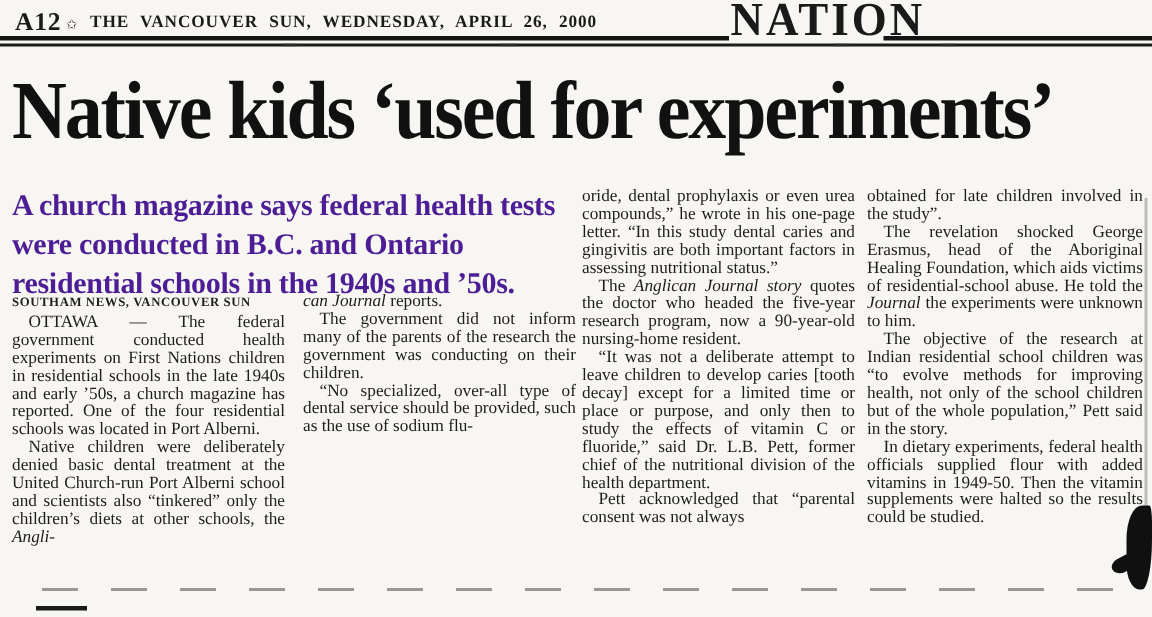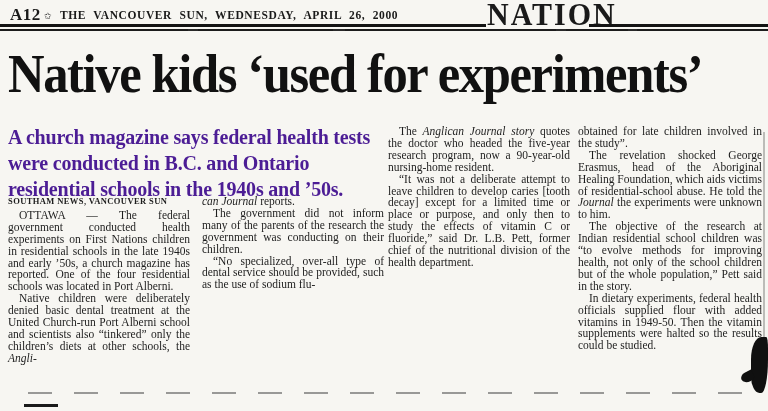--- a/index.html
+++ b/index.html
@@ -85,22 +85,24 @@
     <div class="byline">SOUTHAM NEWS, VANCOUVER SUN</div>
     <p class="indent"><span>OTTAWA — The federal government conducted health experiments on First Nations children in residential schools in the late 1940s and early ’50s, a church magazine has reported. One of the four residential schools was located in Port Alberni.</span></p>
     <p class="indent"><span>Native children were deliberately denied basic dental treatment at the United Church-run Port Alberni school and scientists also “tinkered” only the children’s diets at other schools, the </span><span class="it">Angli-</span></p>
   </div>
 <div id="col2" class="col">
     <p class=""><span class="it">can Journal</span><span> reports.</span></p>
     <p class="indent"><span>The government did not inform many of the parents of the research the government was conducting on their children.</span></p>
     <p class="indent"><span>“No specialized, over-all type of dental service should be provided, such as the use of sodium flu-</span></p>
   </div>
 <div id="col3" class="col">
+    <p class=""><span>oride, dental prophylaxis or even urea compounds,” he wrote in his one-page letter. “In this study dental caries and gingivitis are both important factors in assessing nutritional status.”</span></p>
     <p class="indent"><span>The </span><span class="it">Anglican Journal story</span><span> quotes the doctor who headed the five-year research program, now a 90-year-old nursing-home resident.</span></p>
     <p class="indent"><span>“It was not a deliberate attempt to leave children to develop caries [tooth decay] except for a limited time or place or purpose, and only then to study the effects of vitamin C or fluoride,” said Dr. L.B. Pett, former chief of the nutritional division of the health department.</span></p>
+    <p class="indent"><span>Pett acknowledged that “parental consent was not always</span></p>
   </div>
 <div id="col4" class="col">
     <p class=""><span>obtained for late children involved in the study”.</span></p>
     <p class="indent"><span>The revelation shocked George Erasmus, head of the Aboriginal Healing Foundation, which aids victims of residential-school abuse. He told the </span><span class="it">Journal</span><span> the experiments were unknown to him.</span></p>
     <p class="indent"><span>The objective of the research at Indian residential school children was “to evolve methods for improving health, not only of the school children but of the whole population,” Pett said in the story.</span></p>
     <p class="indent"><span>In dietary experiments, federal health officials supplied flour with added vitamins in 1949-50. Then the vitamin supplements were halted so the results could be studied.</span></p>
   </div>
 
 <div class="dash-line"></div>
 <div class="bottom-dash"></div>

